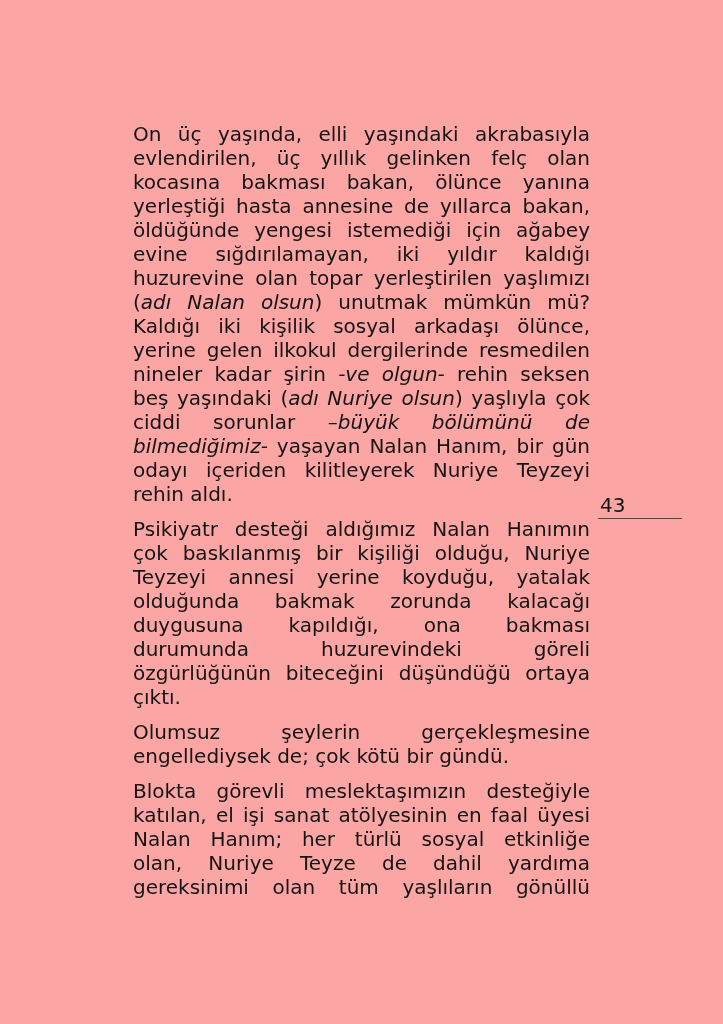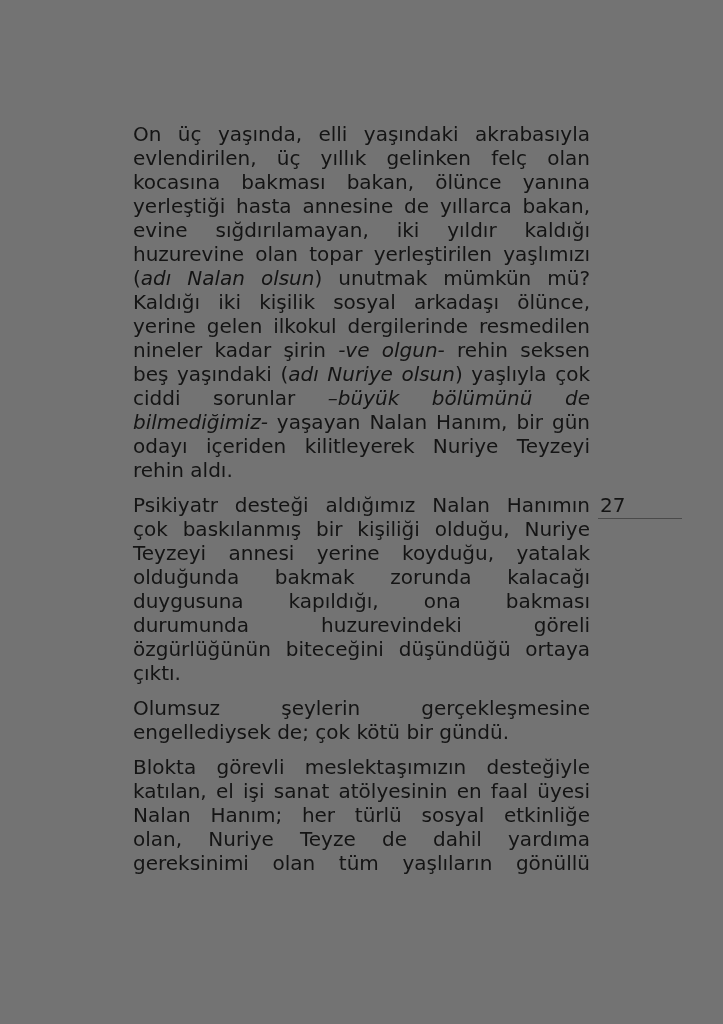--- a/index.html
+++ b/index.html
@@ -11,21 +11,21 @@
     height: 1024px;
     position: relative;
     background: #ffffff;
     font-family: "DejaVu Sans", sans-serif;
     color: #141414;
     overflow: hidden;
   }
   .page {
     position: absolute;
     inset: 0;
-    background: #737373;
+    background: #fca5a5;
   }
   .text-block {
     position: absolute;
     left: 133px;
     top: 122px;
     width: 457px;
     font-size: 20px;
     line-height: 24px;
   }
   .para {
@@ -60,20 +60,21 @@
 </head>
 <body>
 
 <div class="page">
   <div class="text-block">
       <div class="para">
         <div class="line"><span>On üç yaşında, elli yaşındaki akrabasıyla</span></div>
         <div class="line"><span>evlendirilen, üç yıllık gelinken felç olan</span></div>
         <div class="line"><span>kocasına bakması bakan, ölünce yanına</span></div>
         <div class="line"><span>yerleştiği hasta annesine de yıllarca bakan,</span></div>
+        <div class="line"><span>öldüğünde yengesi istemediği için ağabey</span></div>
         <div class="line"><span>evine sığdırılamayan, iki yıldır kaldığı</span></div>
         <div class="line"><span>huzurevine olan topar yerleştirilen yaşlımızı</span></div>
         <div class="line"><span>(</span><span class="it">adı Nalan olsun</span><span>) unutmak mümkün mü?</span></div>
         <div class="line"><span>Kaldığı iki kişilik sosyal arkadaşı ölünce,</span></div>
         <div class="line"><span>yerine gelen ilkokul dergilerinde resmedilen</span></div>
         <div class="line"><span>nineler kadar şirin </span><span class="it">-ve olgun-</span><span> rehin seksen</span></div>
         <div class="line"><span>beş yaşındaki (</span><span class="it">adı Nuriye olsun</span><span>) yaşlıyla çok</span></div>
         <div class="line"><span>ciddi sorunlar </span><span class="it">–büyük bölümünü de</span></div>
         <div class="line"><span class="it">bilmediğimiz-</span><span> yaşayan Nalan Hanım, bir gün</span></div>
         <div class="line"><span>odayı içeriden kilitleyerek Nuriye Teyzeyi</span></div>
@@ -95,15 +96,15 @@
       </div>
       <div class="para">
         <div class="line"><span>Blokta görevli meslektaşımızın desteğiyle</span></div>
         <div class="line"><span>katılan, el işi sanat atölyesinin en faal üyesi</span></div>
         <div class="line"><span>Nalan Hanım; her türlü sosyal etkinliğe</span></div>
         <div class="line"><span>olan, Nuriye Teyze de dahil yardıma</span></div>
         <div class="line"><span>gereksinimi olan tüm yaşlıların gönüllü</span></div>
       </div>
     </div>
   <div class="page-number-block">
-    <div class="page-number">27</div>
+    <div class="page-number">43</div>
   </div>
 </div>
 
 </body></html>

